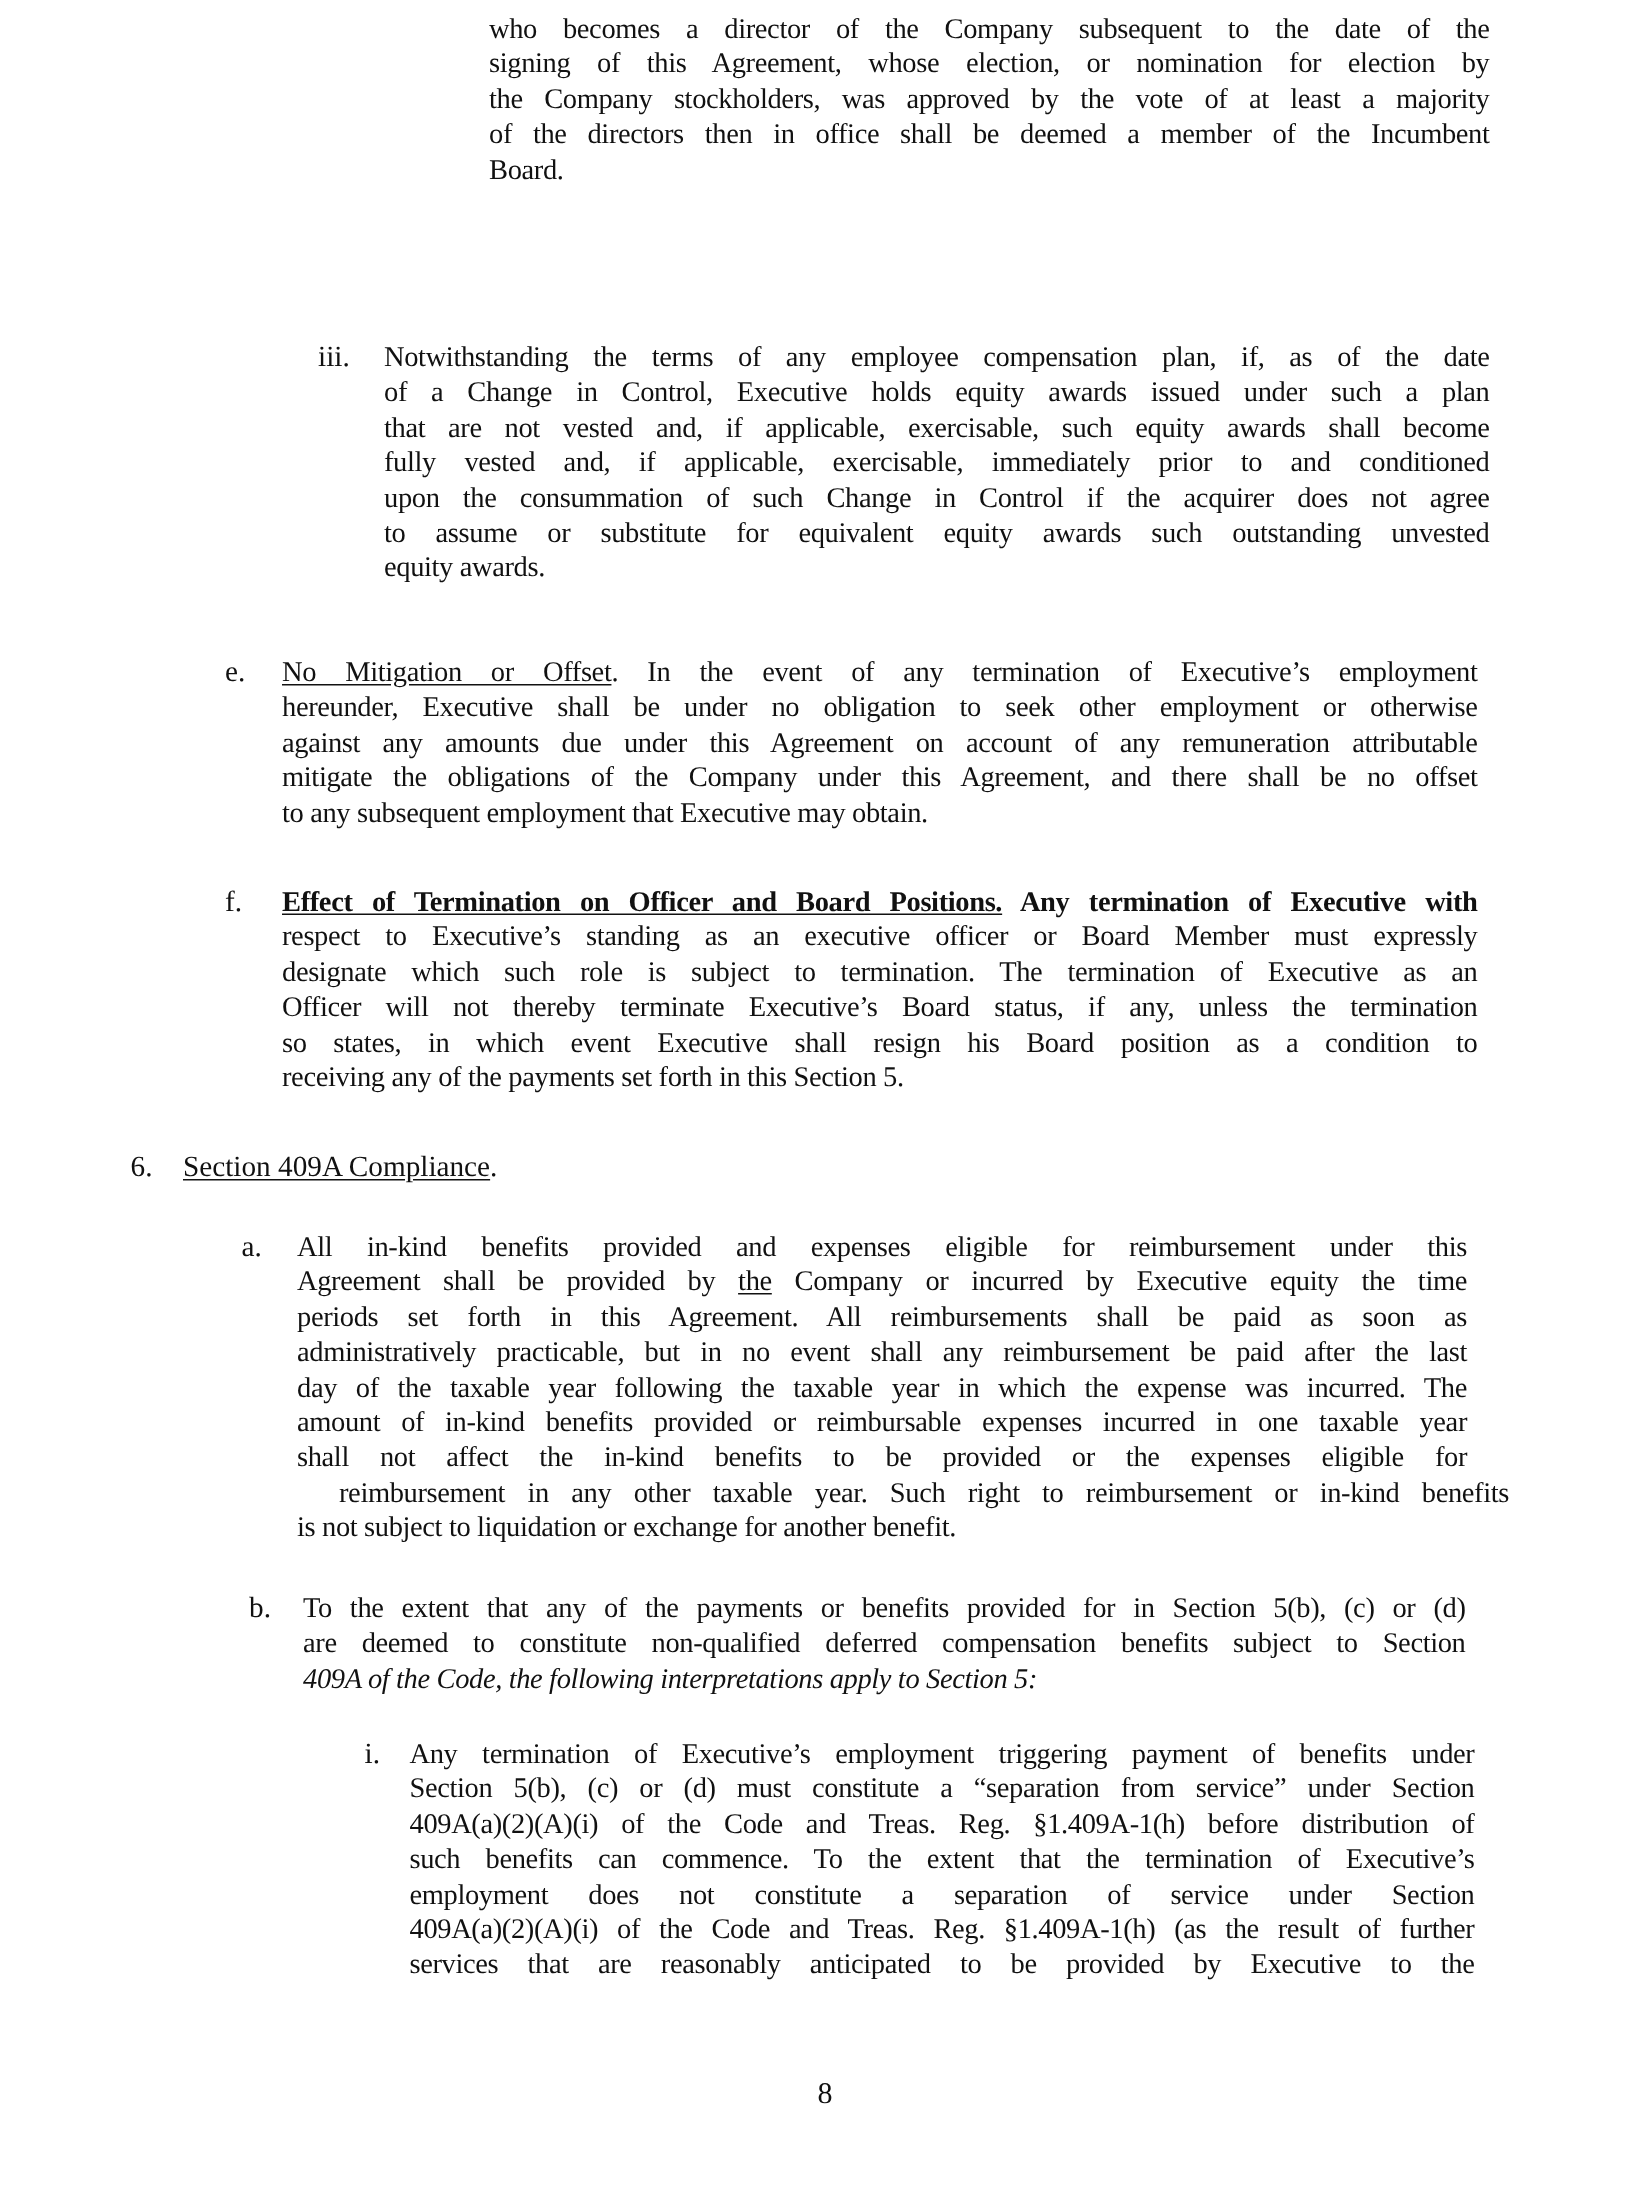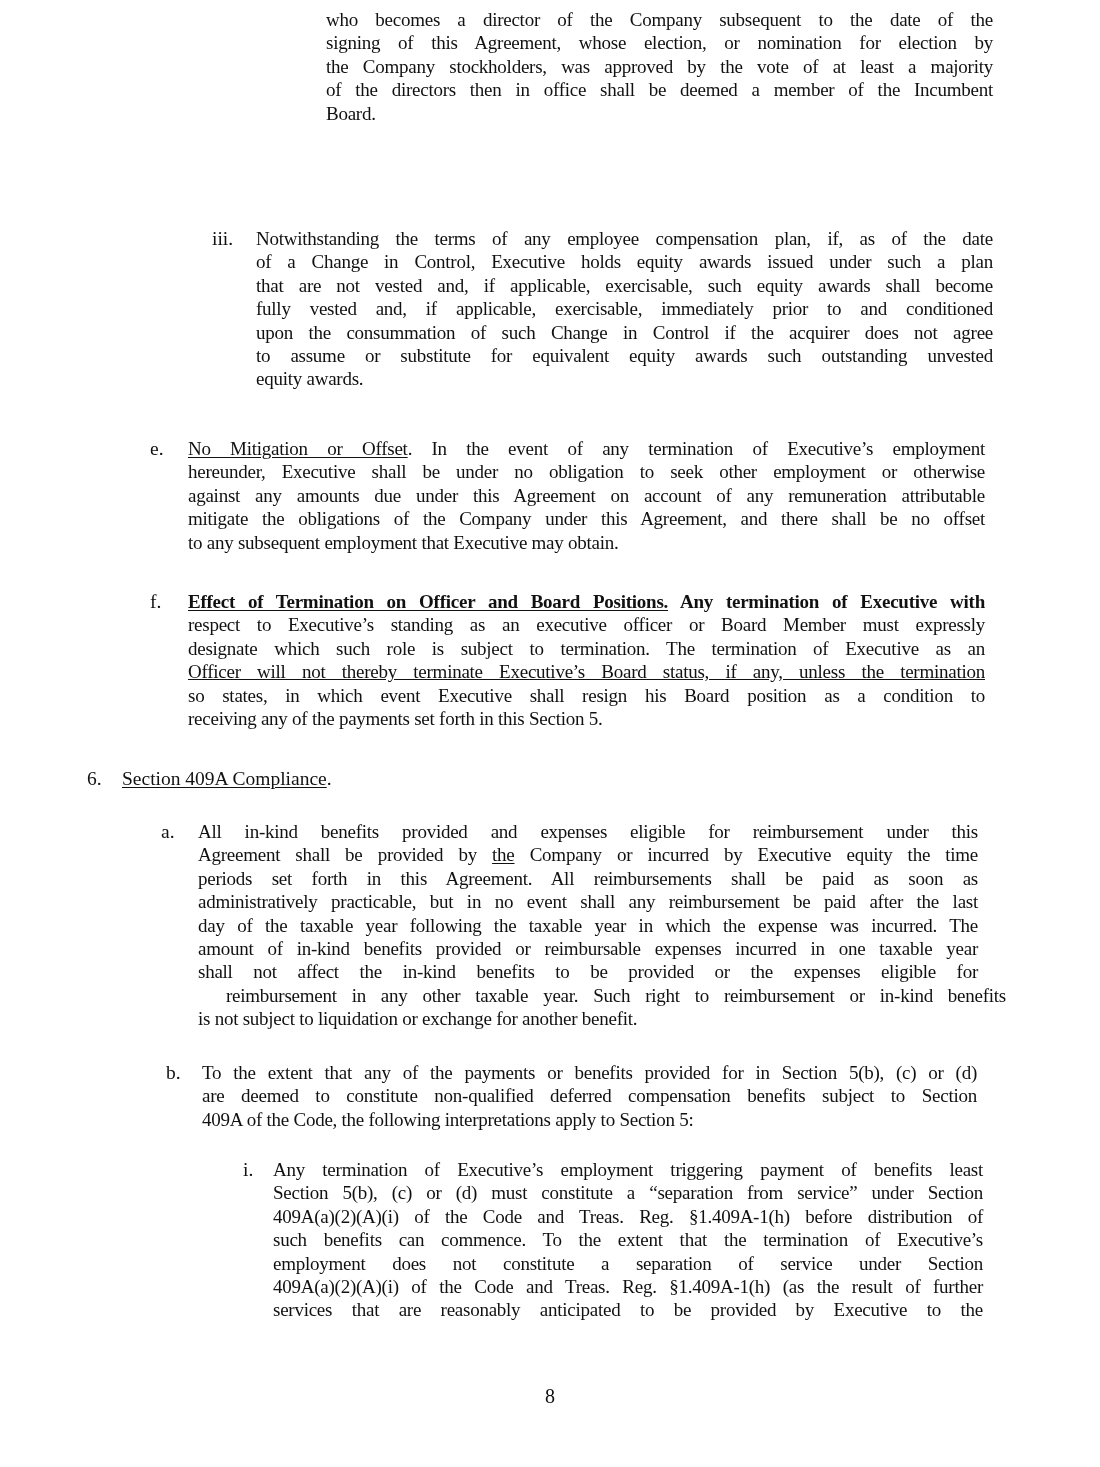--- a/index.html
+++ b/index.html
@@ -75,21 +75,21 @@
     <span class="line" style="display: block; width: 797px; white-space: normal; text-align: justify; text-align-last: justify;">against any amounts due under this Agreement on account of any remuneration attributable</span>
     <span class="line" style="display: block; width: 797px; white-space: normal; text-align: justify; text-align-last: justify;">mitigate the obligations of the Company under this Agreement, and there shall be no offset</span>
     <span class="line last" style="display: block;">to any subsequent employment that Executive may obtain.</span>
   </div>
 
   <div class="label" style="left:150px; top:590px;">f.</div>
   <div class="block" style="left:188px; top:590px; width:797px;">
     <span class="line" style="display: block; width: 797px; white-space: normal; text-align: justify; text-align-last: justify; font-weight: bold;"><span class="u">Effect of Termination on Officer and Board Positions.</span><span> Any termination of Executive with</span></span>
     <span class="line" style="display: block; width: 797px; white-space: normal; text-align: justify; text-align-last: justify;">respect to Executive’s standing as an executive officer or Board Member must expressly</span>
     <span class="line" style="display: block; width: 797px; white-space: normal; text-align: justify; text-align-last: justify;">designate which such role is subject to termination. The termination of Executive as an</span>
-    <span class="line" style="display: block; width: 797px; white-space: normal; text-align: justify; text-align-last: justify; text-decoration: underline;">Officer will not thereby terminate Executive’s Board status, if any, unless the termination</span>
+    <span class="line" style="display: block; width: 797px; white-space: normal; text-align: justify; text-align-last: justify;">Officer will not thereby terminate Executive’s Board status, if any, unless the termination</span>
     <span class="line" style="display: block; width: 797px; white-space: normal; text-align: justify; text-align-last: justify;">so states, in which event Executive shall resign his Board position as a condition to</span>
     <span class="line last" style="display: block;">receiving any of the payments set forth in this Section 5.</span>
   </div>
 
   <div class="label" style="left:87px; top:767px;">6.</div>
   <div class="label" style="left:122px; top:767px; white-space:nowrap;">
     <span class="u">Section 409A Compliance</span><span>.</span>
   </div>
 
   <div class="label" style="left:161px; top:820px;">a.</div>
@@ -102,26 +102,26 @@
     <span class="line" style="display: block; width: 780px; white-space: normal; text-align: justify; text-align-last: justify;">amount of in-kind benefits provided or reimbursable expenses incurred in one taxable year</span>
     <span class="line" style="display: block; width: 780px; white-space: normal; text-align: justify; text-align-last: justify;">shall not affect the in-kind benefits to be provided or the expenses eligible for</span>
     <span class="line" style="display: block; width: 780px; white-space: normal; text-align: justify; text-align-last: justify; margin-left: 28px;">reimbursement in any other taxable year. Such right to reimbursement or in-kind benefits</span>
     <span class="line last" style="display: block;">is not subject to liquidation or exchange for another benefit.</span>
   </div>
 
   <div class="label" style="left:166px; top:1061px;">b.</div>
   <div class="block" style="left:202px; top:1061px; width:775px;">
     <span class="line" style="display: block; width: 775px; white-space: normal; text-align: justify; text-align-last: justify;">To the extent that any of the payments or benefits provided for in Section 5(b), (c) or (d)</span>
     <span class="line" style="display: block; width: 775px; white-space: normal; text-align: justify; text-align-last: justify;">are deemed to constitute non-qualified deferred compensation benefits subject to Section</span>
-    <span class="line last" style="display: block;">409A of the Code, the following interpretations apply to Section 5:</span>
+    <span class="line last" style="display: block; font-style: italic;">409A of the Code, the following interpretations apply to Section 5:</span>
   </div>
 
   <div class="label" style="left:243px; top:1158px;">i.</div>
   <div class="block" style="left:273px; top:1158px; width:710px;">
-    <span class="line" style="display: block; width: 710px; white-space: normal; text-align: justify; text-align-last: justify;">Any termination of Executive’s employment triggering payment of benefits least</span>
+    <span class="line" style="display: block; width: 710px; white-space: normal; text-align: justify; text-align-last: justify;">Any termination of Executive’s employment triggering payment of benefits under</span>
     <span class="line" style="display: block; width: 710px; white-space: normal; text-align: justify; text-align-last: justify;">Section 5(b), (c) or (d) must constitute a “separation from service” under Section</span>
     <span class="line" style="display: block; width: 710px; white-space: normal; text-align: justify; text-align-last: justify;">409A(a)(2)(A)(i) of the Code and Treas. Reg. §1.409A-1(h) before distribution of</span>
     <span class="line" style="display: block; width: 710px; white-space: normal; text-align: justify; text-align-last: justify;">such benefits can commence. To the extent that the termination of Executive’s</span>
     <span class="line" style="display: block; width: 710px; white-space: normal; text-align: justify; text-align-last: justify;">employment does not constitute a separation of service under Section</span>
     <span class="line" style="display: block; width: 710px; white-space: normal; text-align: justify; text-align-last: justify;">409A(a)(2)(A)(i) of the Code and Treas. Reg. §1.409A-1(h) (as the result of further</span>
     <span class="line" style="display: block; width: 710px; white-space: normal; text-align: justify; text-align-last: justify;">services that are reasonably anticipated to be provided by Executive to the</span>
   </div>
 
   <div class="page-number">8</div>
 

